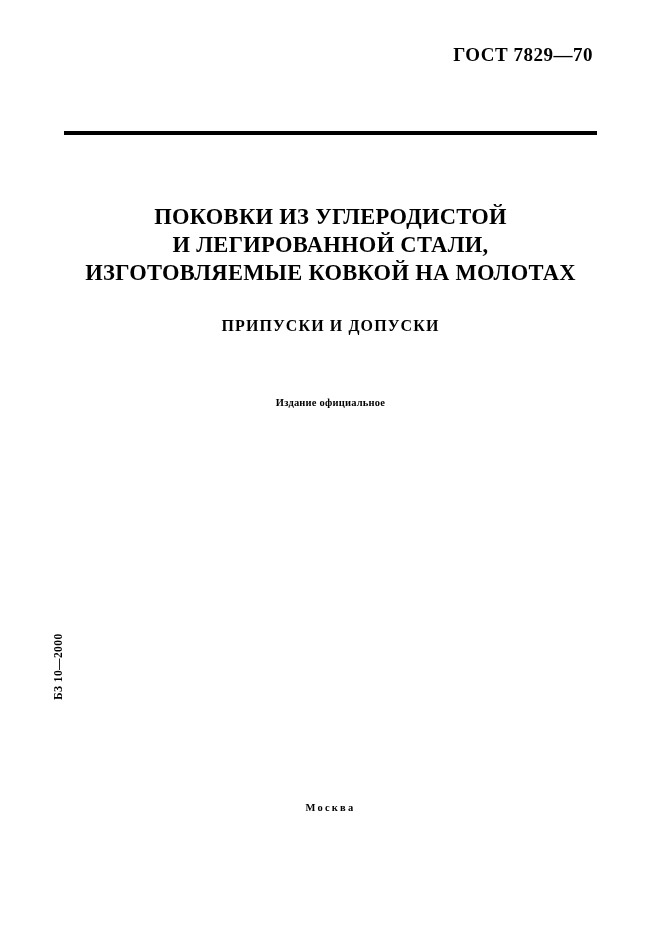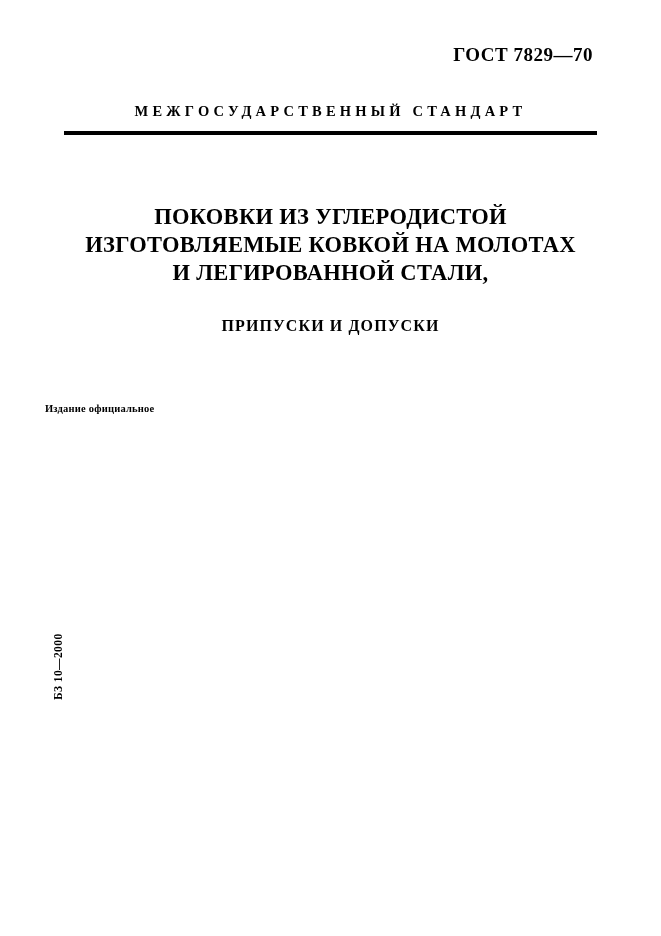--- a/index.html
+++ b/index.html
@@ -91,27 +91,26 @@
     letter-spacing: 1.1px;
     white-space: nowrap;
   }
 
   
   .official {
     position: absolute;
     top: 397px;
     left: 45px;
     width: 571px;
-    text-align: left;
+    text-align: center;
     font-family: "Liberation Serif", serif;
     font-size: 10.5px;
     font-weight: bold;
     letter-spacing: 0.2px;
     white-space: nowrap;
-    margin-top: 6px;
   }
 
   
   .side-code {
     position: absolute;
     top: 700px;
     left: 52px;
     font-family: "Liberation Serif", serif;
     font-size: 11.5px;
     font-weight: bold;
@@ -145,32 +144,32 @@
     white-space: nowrap;
   }
 </style>
 </head>
 <body>
 
 <div class="page">
 
   <div class="std-number">ГОСТ 7829—70</div>
 
-  <div class="interstate">МЕЖГОСУДАРСТВЕННЫЙ СТАНДАРТ</div>
 
   <div class="rule"></div>
 
   <div class="title">
     <span class="line">ПОКОВКИ ИЗ УГЛЕРОДИСТОЙ</span>
+    <span class="line">И ЛЕГИРОВАННОЙ СТАЛИ,</span>
     <span class="line">ИЗГОТОВЛЯЕМЫЕ КОВКОЙ НА МОЛОТАХ</span>
-    <span class="line">И ЛЕГИРОВАННОЙ СТАЛИ,</span>
   </div>
 
   <div class="subtitle">ПРИПУСКИ И ДОПУСКИ</div>
 
   <div class="official">Издание официальное</div>
 
   <div class="side-code">БЗ 10—2000</div>
 
   <div class="publisher">
+    <div class="pub-city">Москва</div>
   </div>
 
 </div>
 
 </body></html>

